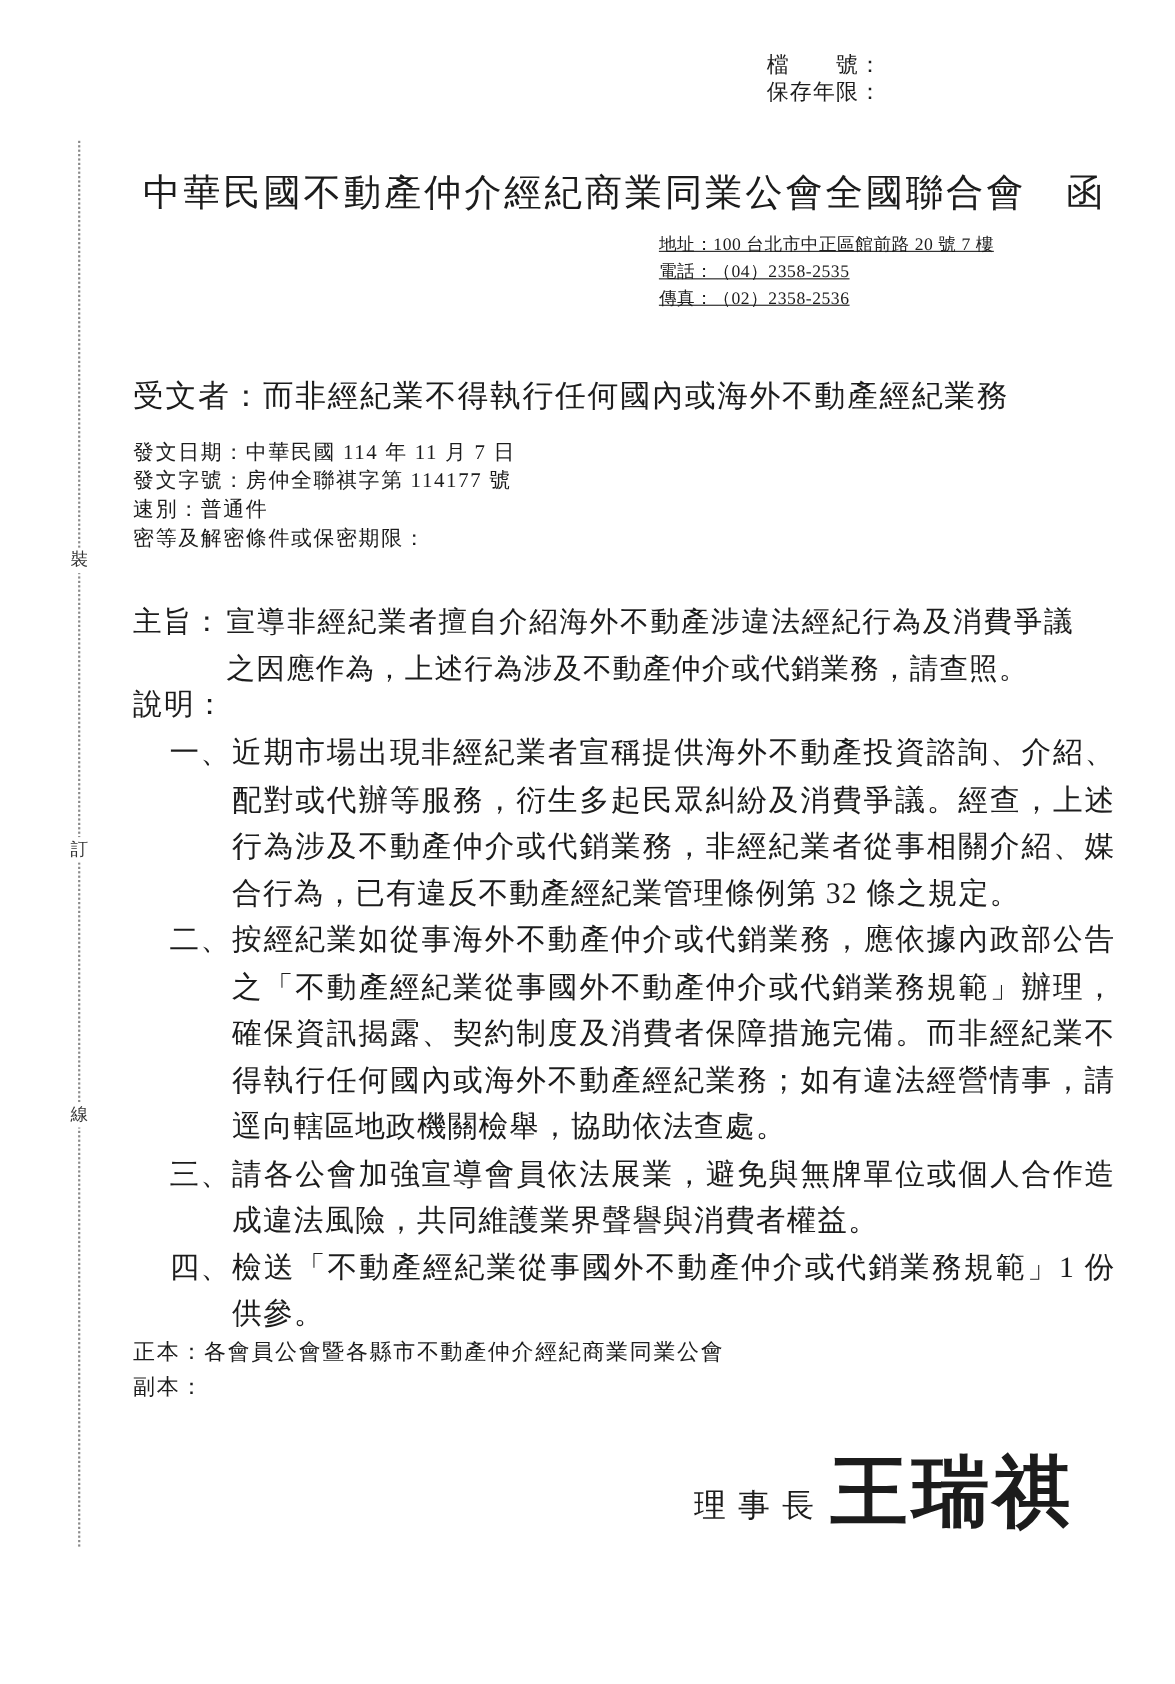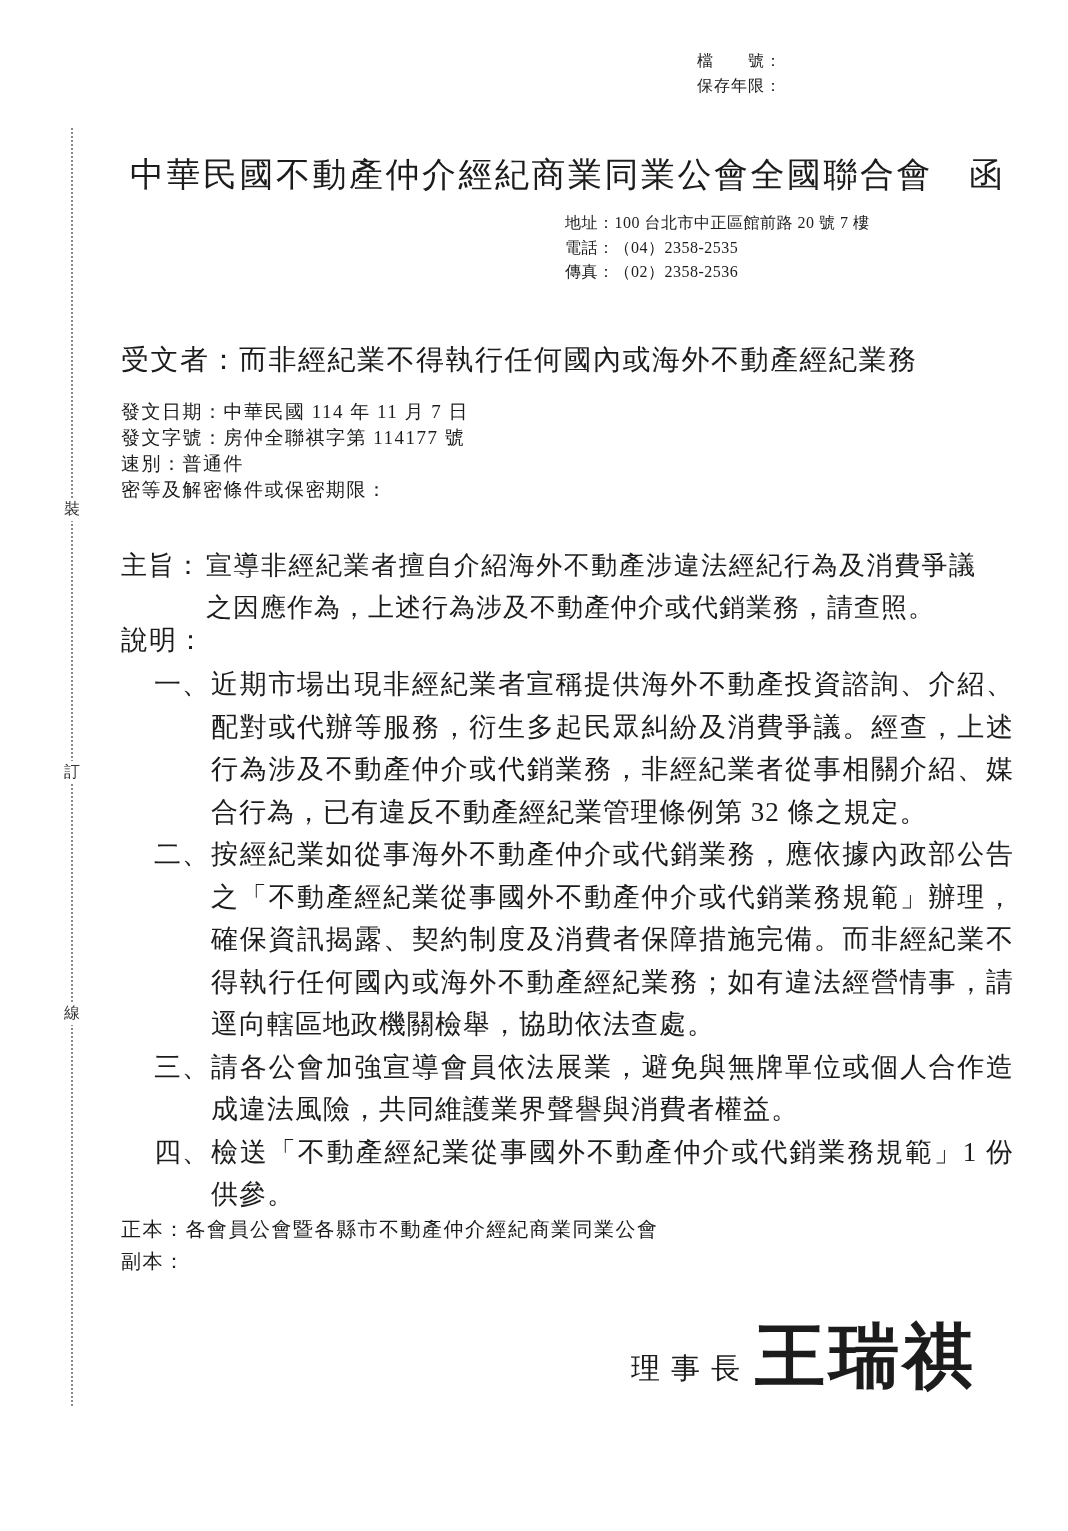--- a/index.html
+++ b/index.html
@@ -7,28 +7,28 @@
   .page {
     position:relative;
     width:1068px; height:1531px;
     background:#ffffff;
     color:#1c1c1c;
     font-family:"Liberation Serif","DejaVu Serif",serif;
     overflow:hidden;
   }
 
   
-  .stamp { position:absolute; left:697px; top:48px; font-size:16px; line-height:25px; letter-spacing:1px; }
+  .stamp { position:absolute; left:697px; top:48px; font-size:20px; line-height:25px; letter-spacing:1px;font-family:Liberation Mono, monospace; }
 
   
   .title-row { position:absolute; left:130px; top:152px; font-size:34px; letter-spacing:2.5px; white-space:nowrap; }
   .doc-type { margin-left:36px; }
 
   
-  .contact { position:absolute; left:565px; top:211px; font-size:16px; line-height:24.5px; letter-spacing:0.5px; }
+  .contact { position:absolute; left:599px; top:211px; font-size:16px; line-height:24.5px; letter-spacing:0.5px;text-decoration:underline; }
 
   
   .recipient { position:absolute; left:121px; top:341px; font-size:28px; letter-spacing:1.5px; white-space:nowrap; }
 
   
   .meta { position:absolute; left:121px; top:399px; font-size:19px; line-height:26px; letter-spacing:1.5px; }
 
   
   .subject { position:absolute; left:121px; top:545px; width:855px; display:flex; font-size:26px; line-height:42px; letter-spacing:1px; text-align:justify; }
   .subject .sec-label { flex:0 0 85px; }

